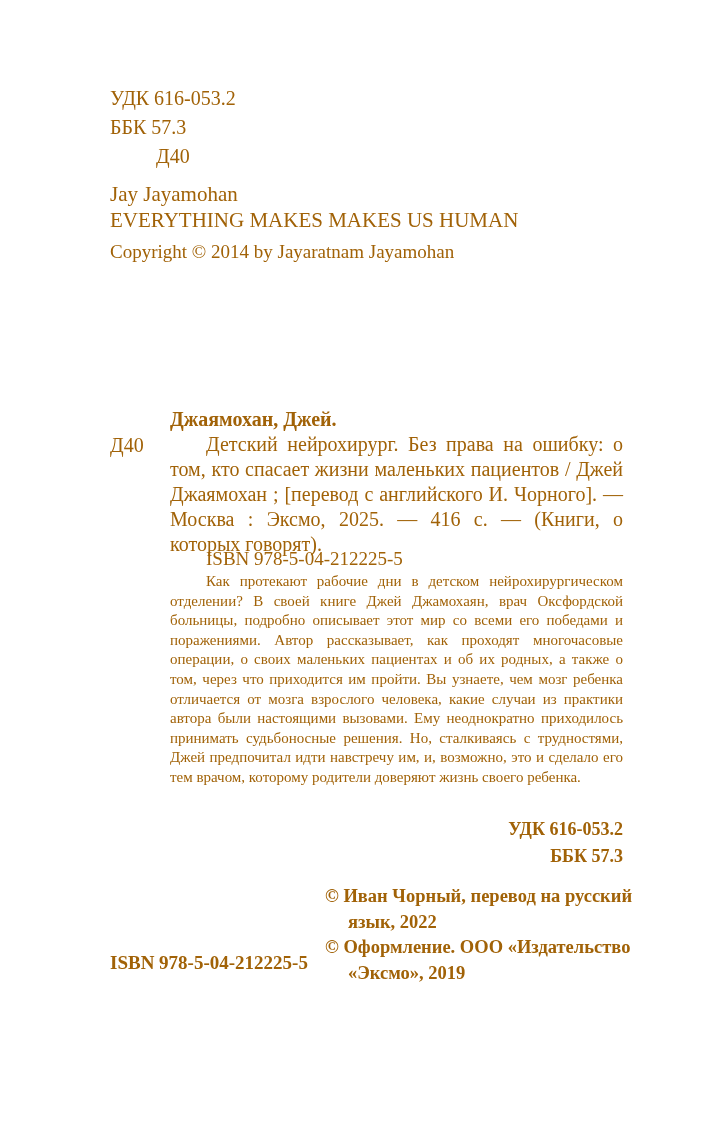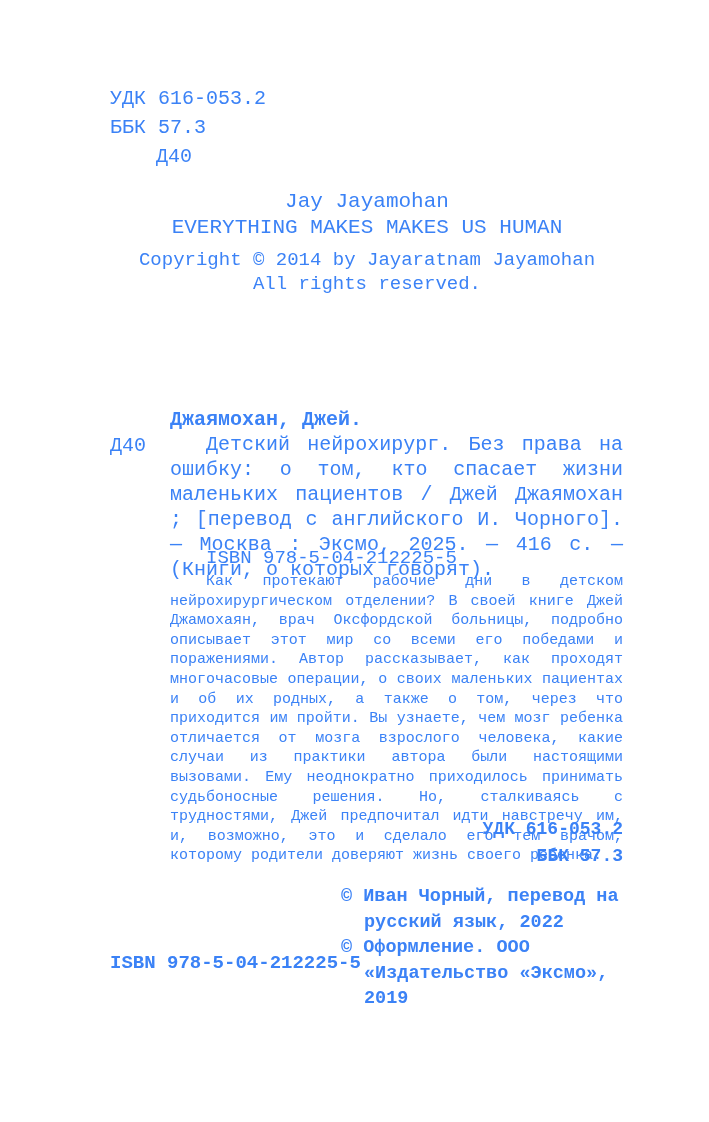--- a/index.html
+++ b/index.html
@@ -5,45 +5,44 @@
   html, body {
     margin: 0;
     padding: 0;
     background: #ffffff;
   }
   .page {
     position: relative;
     width: 709px;
     height: 1060px;
     background: #ffffff;
-    font-family: Liberation Mono, monospace;
-    color: #3b82f6;
+    font-family: Liberation Serif, serif;
+    color: #a16207;
     overflow: hidden;
   }
 
   
   .top-codes {
     position: absolute;
     left: 110px;
     top: 84px;
     font-size: 20px;
     line-height: 29px;
     white-space: nowrap;
   }
   .top-codes .code-line-indent {
     padding-left: 46px;
   }
 
   
   .title-block {
     position: absolute;
     left: 110px;
-    top: 189px;
+    top: 181px;
     width: 514px;
-    text-align: center;
   }
   .title-block .big-line {
     font-size: 21px;
     line-height: 26px;
   }
   .title-block .small-lines {
     margin-top: 7px;
     font-size: 19px;
     line-height: 24px;
   }
@@ -113,21 +112,20 @@
     left: 325px;
     top: 884px;
     width: 320px;
     font-weight: bold;
     font-size: 18.5px;
     line-height: 25.5px;
   }
   .copyright-entry {
     padding-left: 23px;
     text-indent: -23px;
-    margin-left: 16px;
   }
 
   .isbn-bottom {
     position: absolute;
     left: 110px;
     top: 952px;
     font-weight: bold;
     font-size: 19px;
     white-space: nowrap;
   }
@@ -141,21 +139,20 @@
     <div>УДК 616-053.2</div>
     <div>ББК 57.3</div>
     <div class="code-line-indent">Д40</div>
   </div>
 
   <div class="title-block">
     <div class="big-line">Jay Jayamohan</div>
     <div class="big-line">EVERYTHING MAKES MAKES US HUMAN</div>
     <div class="small-lines">
       <div>Copyright © 2014 by Jayaratnam Jayamohan</div>
-      <div>All rights reserved.</div>
     </div>
   </div>
 
   <div class="biblio-margin-code">Д40</div>
 
   <div class="biblio-block">
     <div class="biblio-heading">Джаямохан, Джей.</div>
     <p class="biblio-text">Детский нейрохирург. Без права на ошибку: о том, кто спасает жизни маленьких пациентов / Джей Джаямохан ; [перевод с английского И. Чорного]. — Москва : Эксмо, 2025. — 416 с. — (Книги, о которых говорят).</p>
   </div>
 

